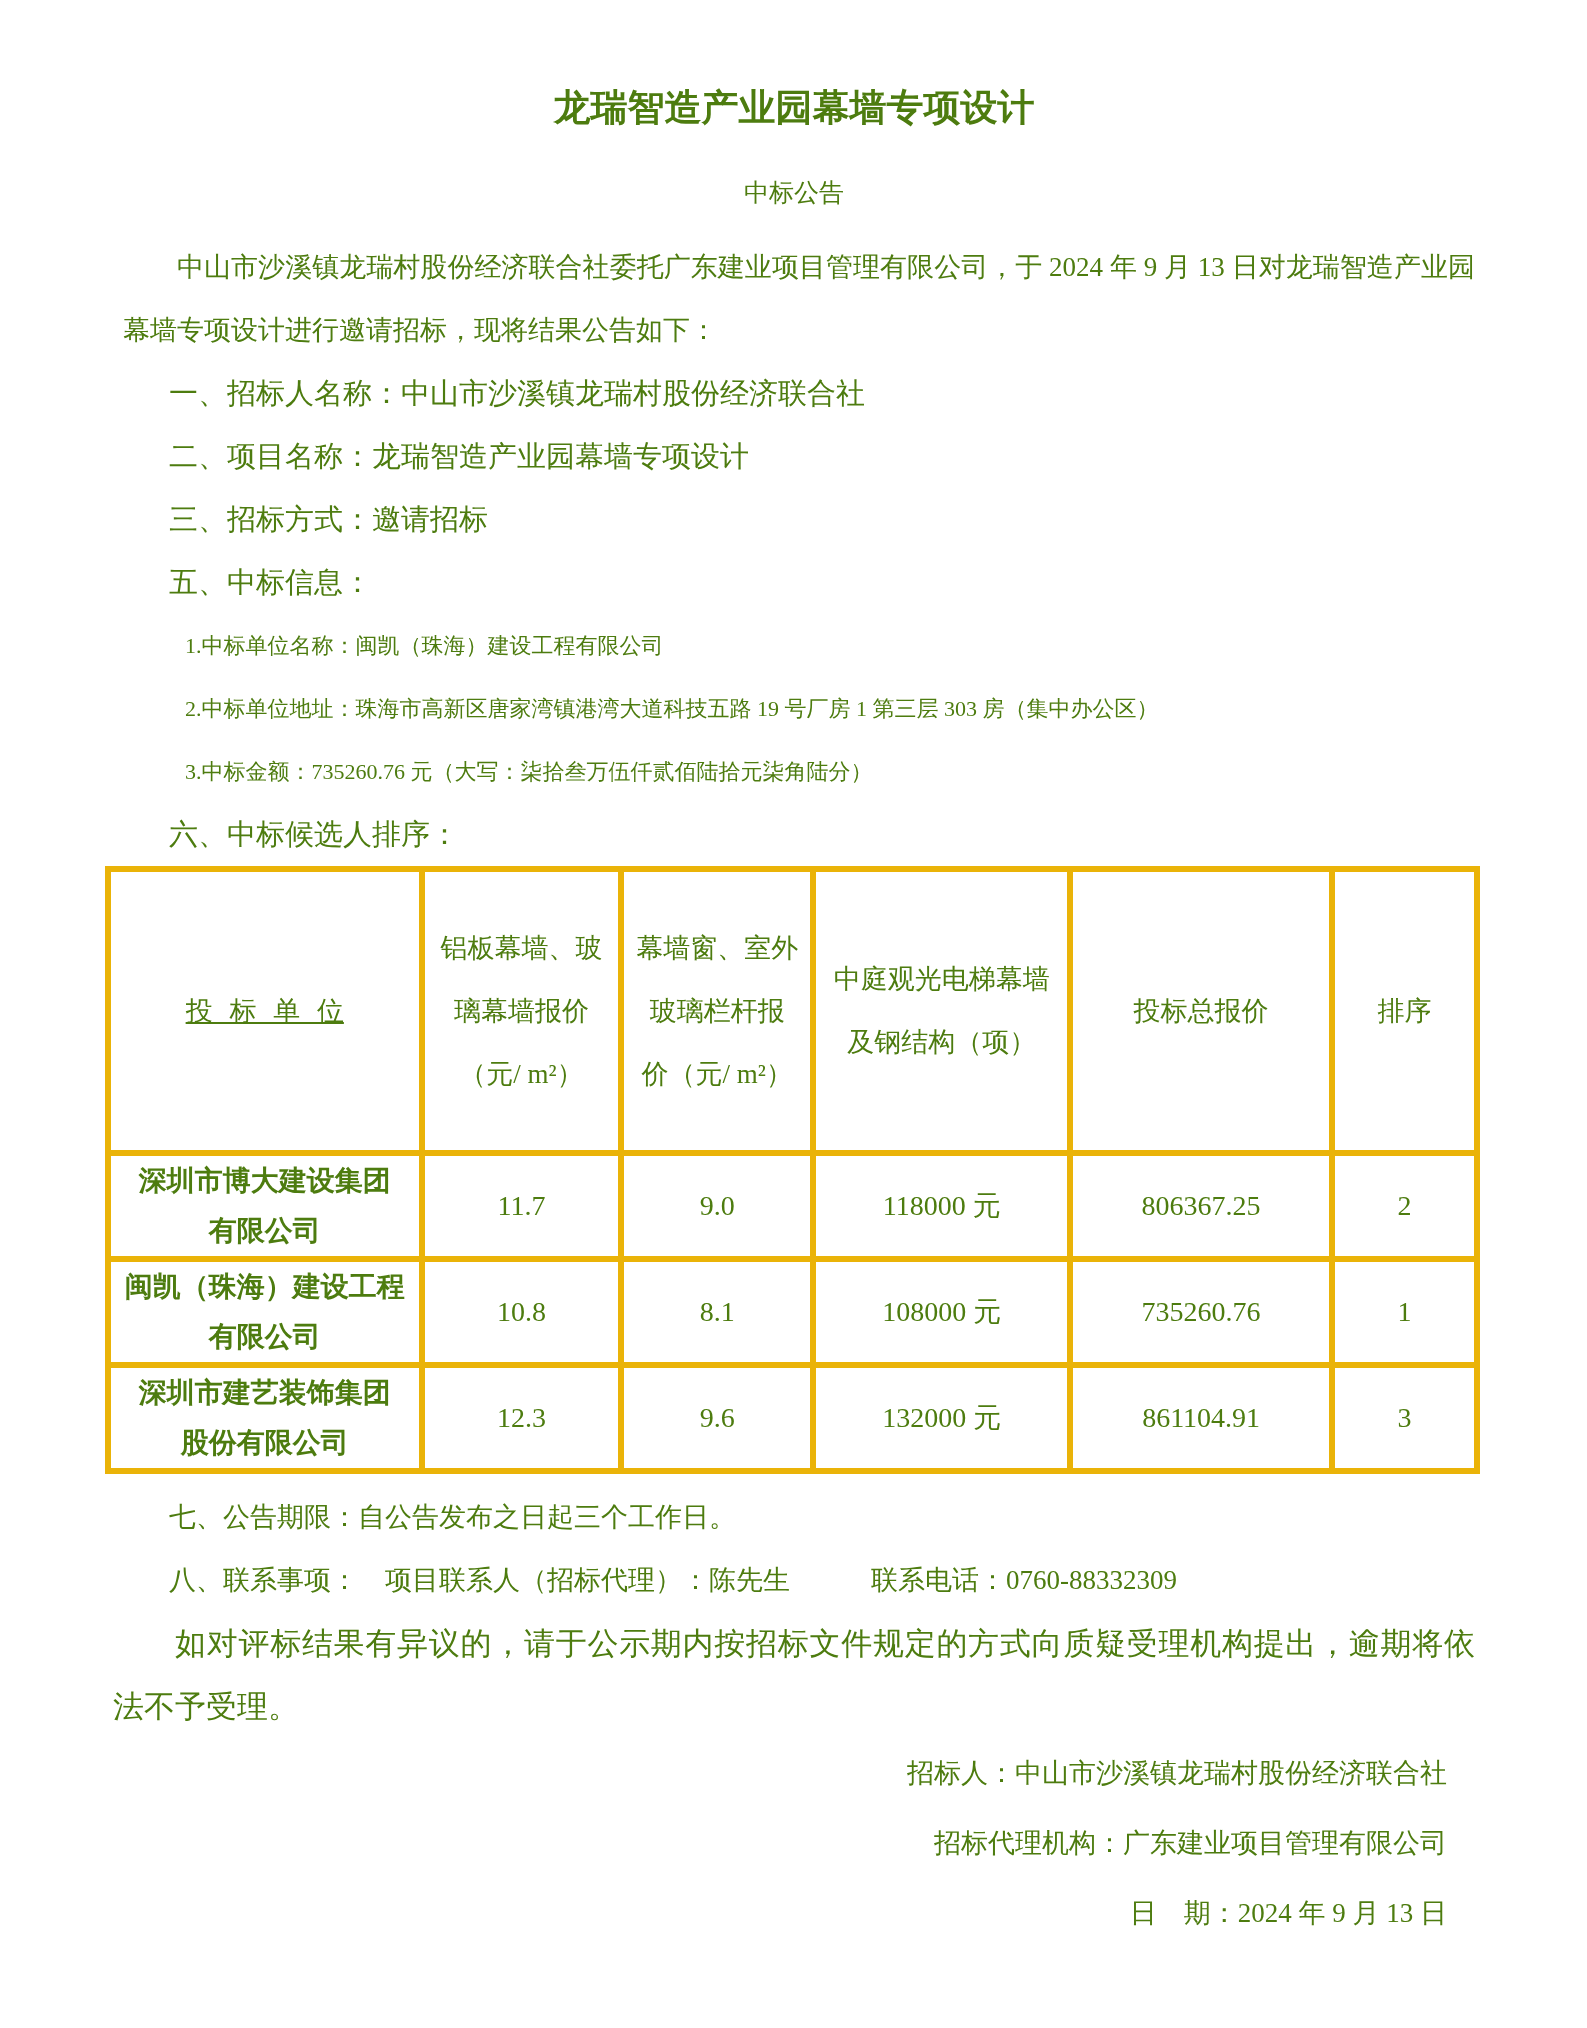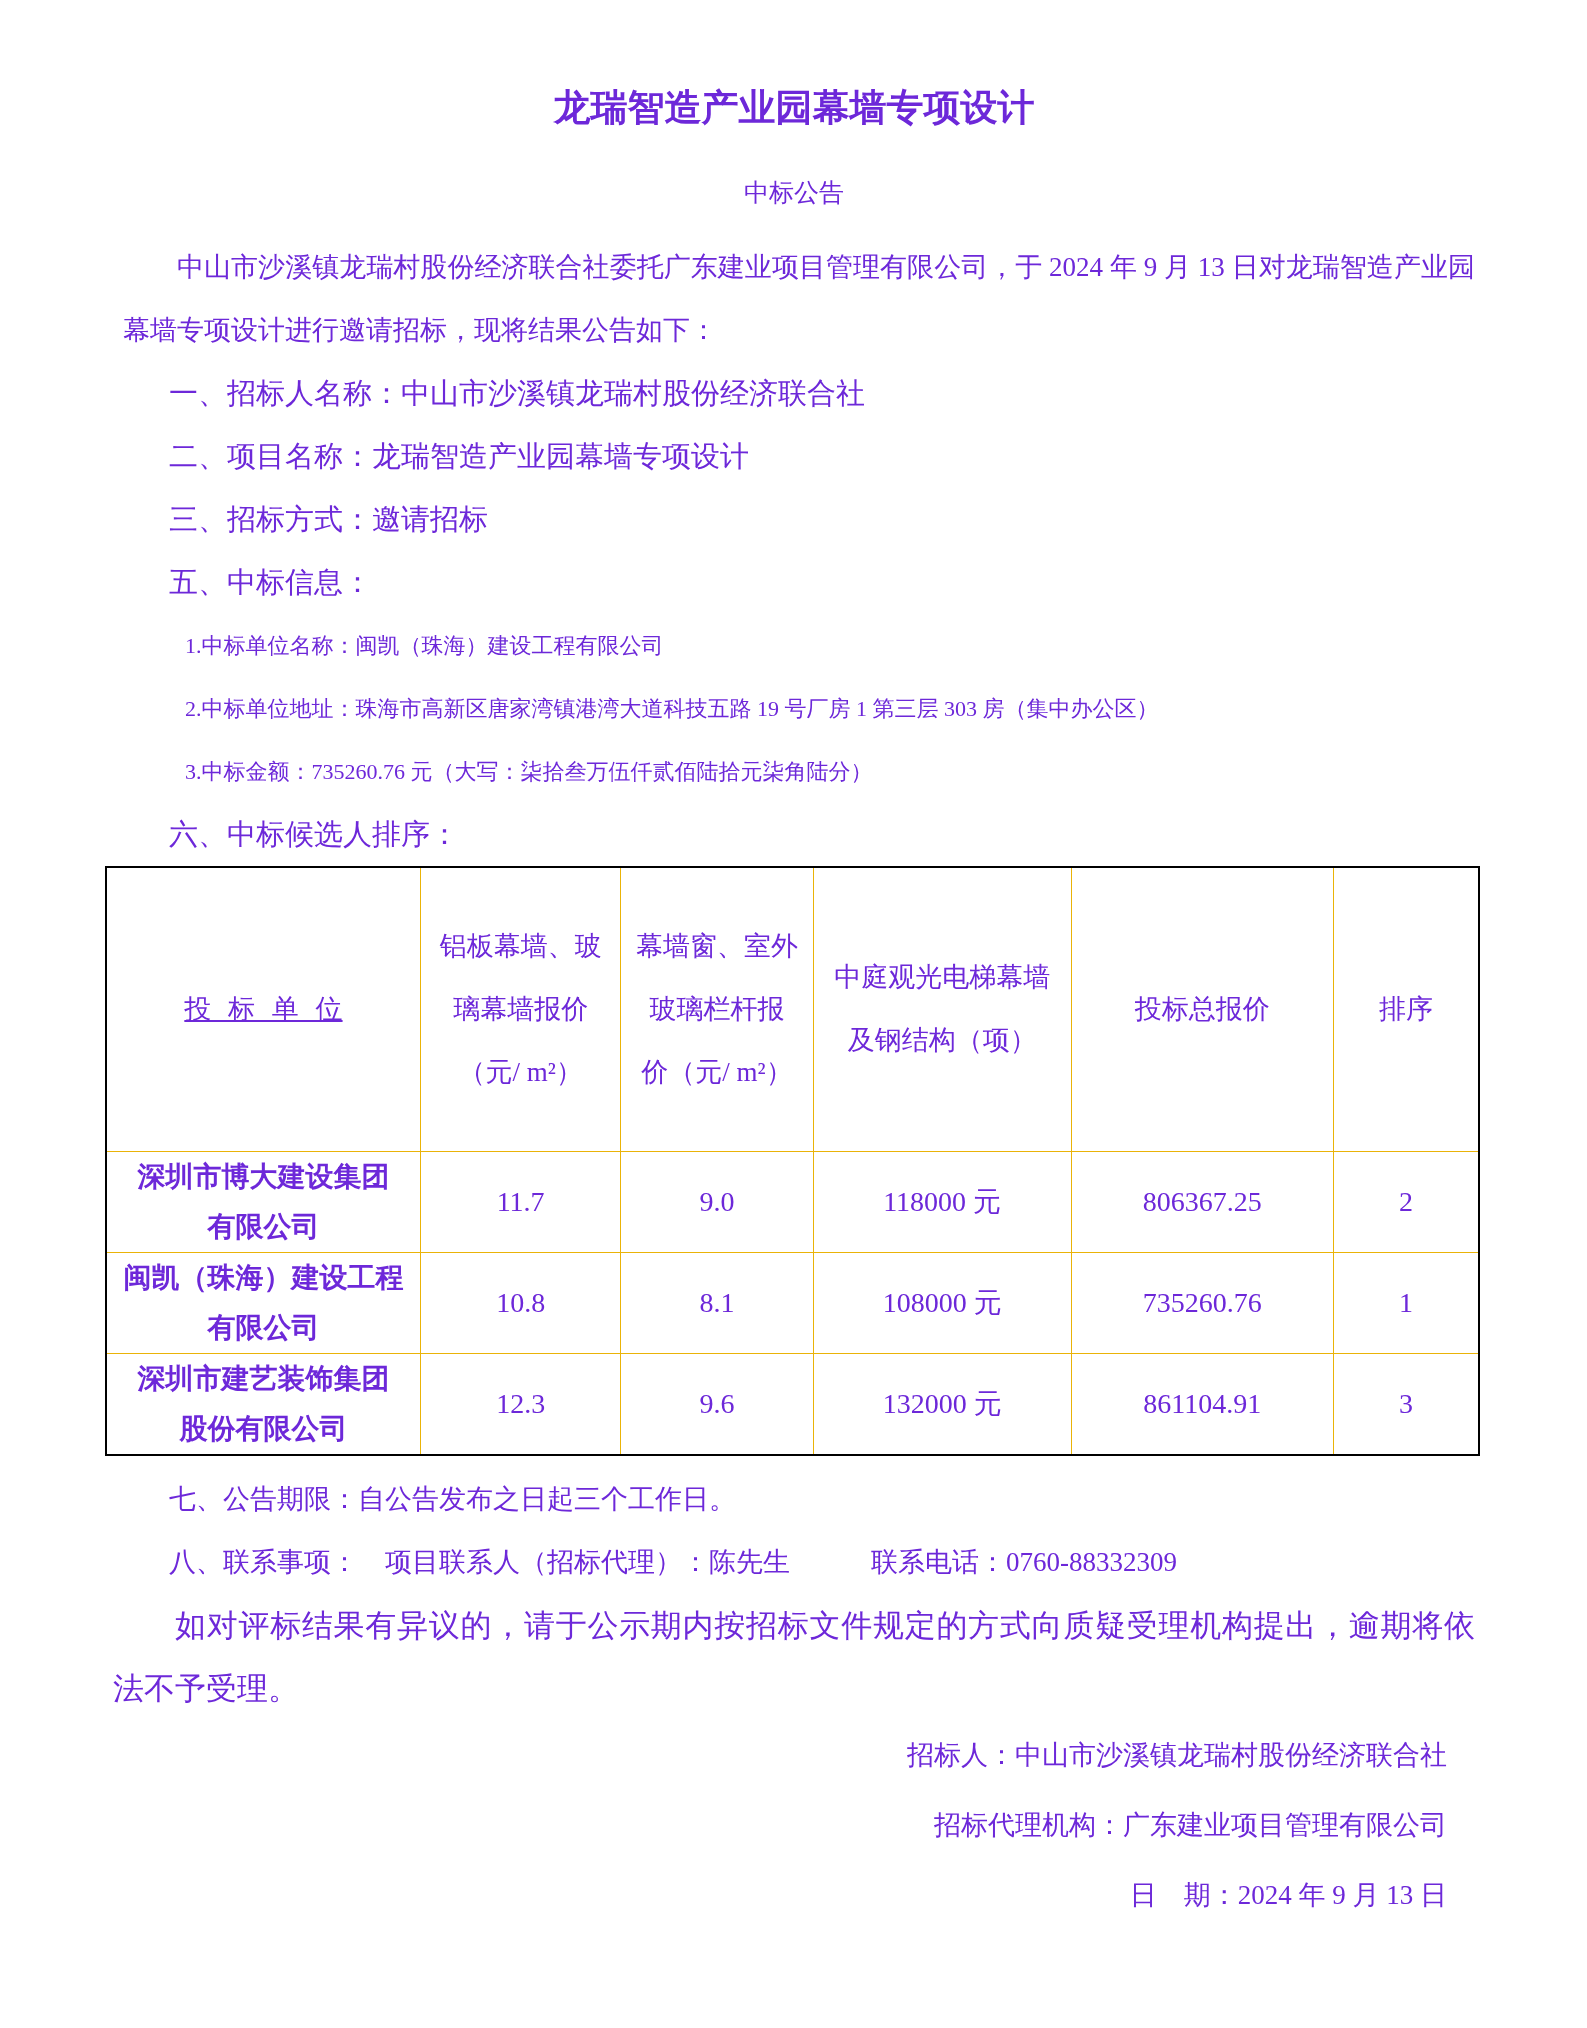--- a/index.html
+++ b/index.html
@@ -1,20 +1,20 @@
 <!DOCTYPE html>
 <html><head>
 <meta charset="utf-8">
 <style>
   html,body { margin:0; padding:0; background:#e8e8e8; }
   .page {
     width:1587px; height:2028px;
     margin:0 auto;
     background:#ffffff;
-    color:#6d28d9;
+    color:#4d7c0f;
     font-family:"Liberation Serif","DejaVu Serif",serif;
     box-sizing:border-box;
     padding:70px 112px 0 113px;
     overflow:hidden;
   }
   .title {
     text-align:center;
     font-size:37px;
     font-weight:bold;
     line-height:76px;
@@ -44,21 +44,21 @@
     padding-left:72px;
   }
   table.bid-table {
     border-collapse:collapse;
     table-layout:fixed;
     width:1375px;
     margin-left:-8px;
     border:2px solid #000;
   }
   table.bid-table th, table.bid-table td {
-    border:1px solid #eab308;
+    border:6px solid #eab308;
     text-align:center;
     vertical-align:middle;
     padding:0 4px;
     box-sizing:border-box;
   }
   table.bid-table th {
     font-weight:normal;
     font-size:27px;
     line-height:63px;
     white-space:pre-line;

